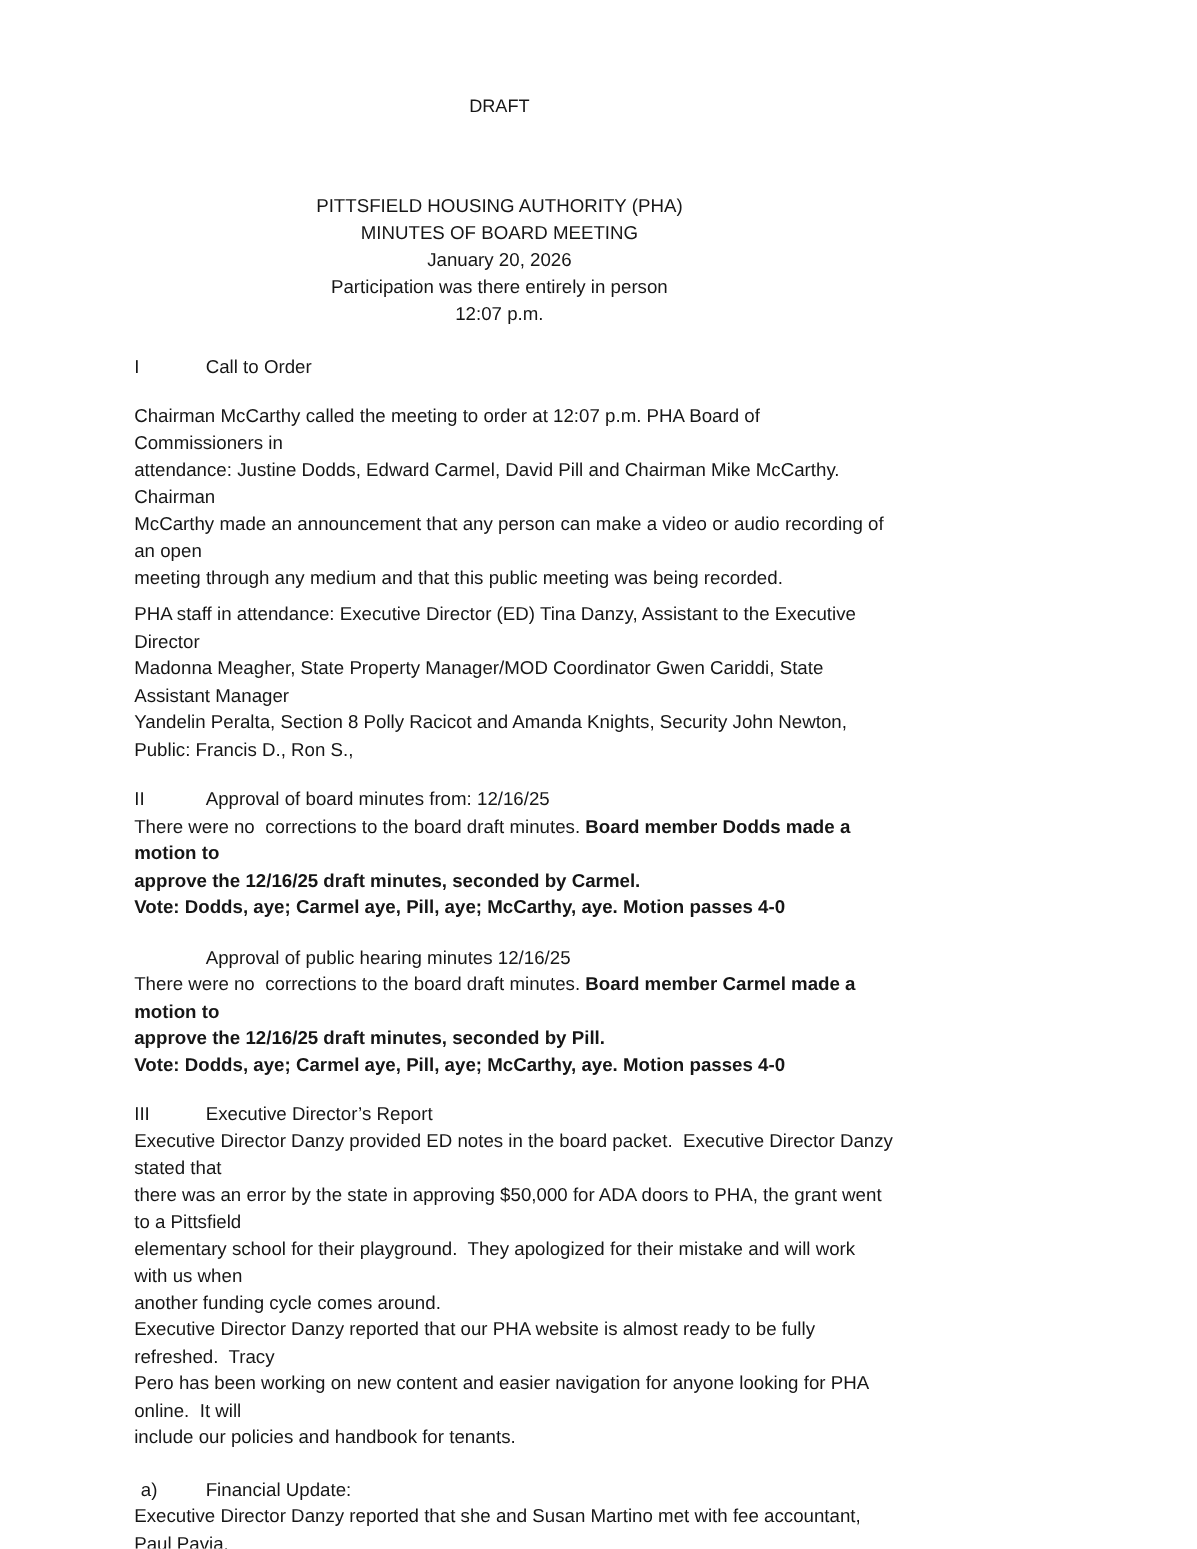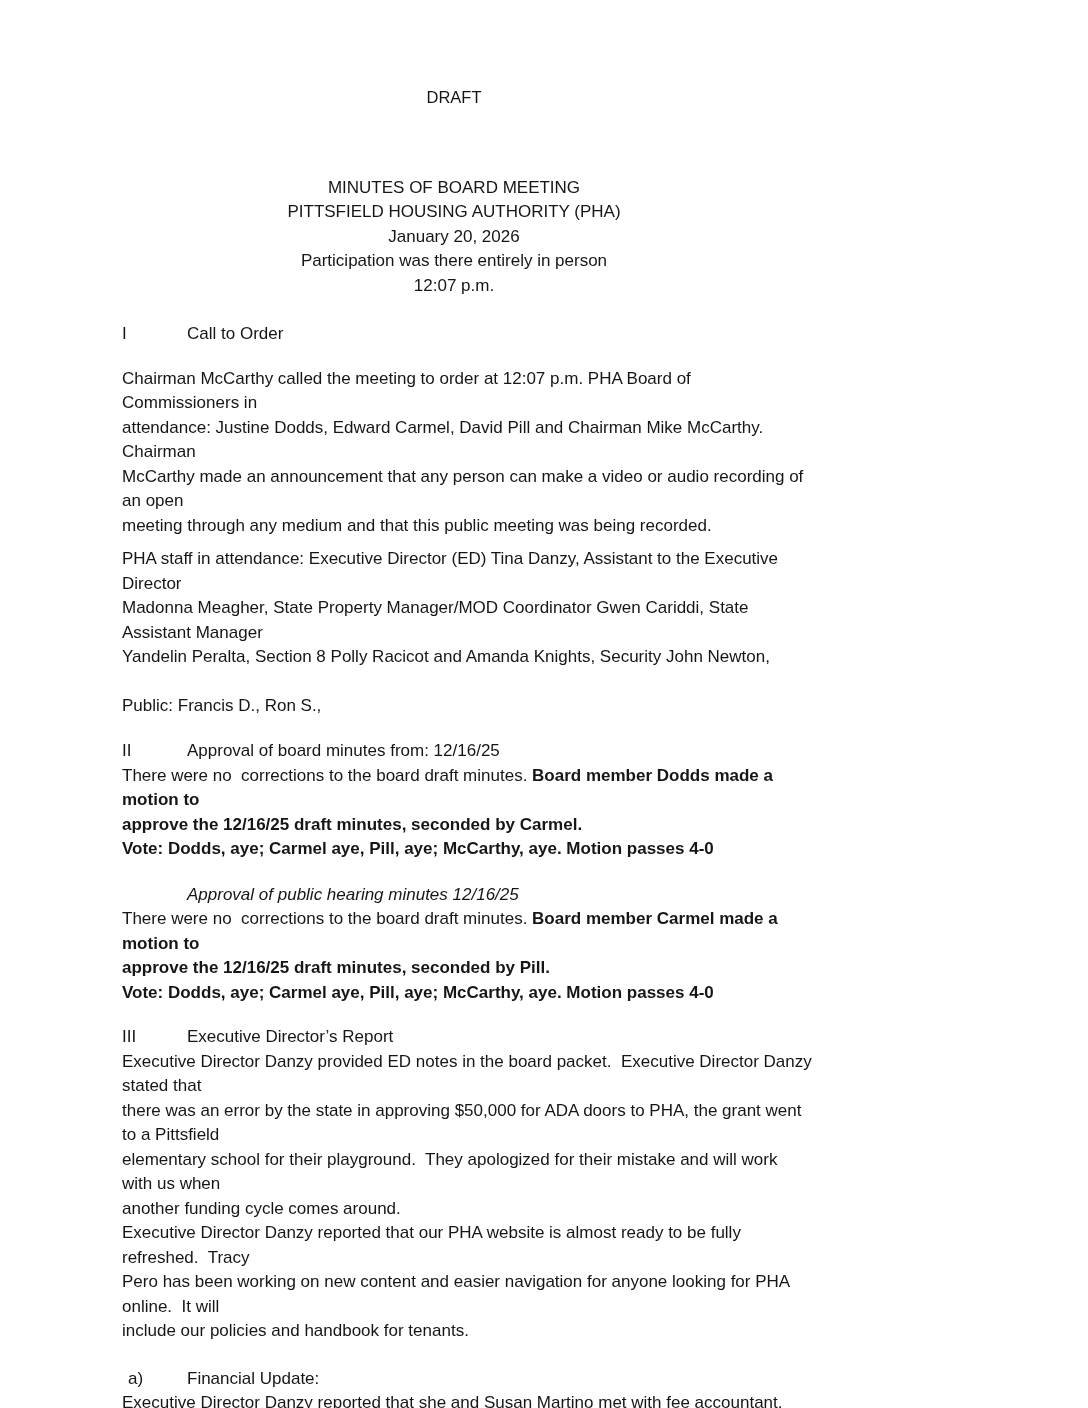--- a/index.html
+++ b/index.html
@@ -46,33 +46,32 @@
   .num-letter {
     display: inline-block;
     width: 59px;
     vertical-align: top;
   }
   .letter-row {
     padding-left: 6px;
   }
   .sub-indent {
     padding-left: 65px;
-    font-style: italic;
   }
   .para, .para-leaf, .seg {
     white-space: pre-wrap;
   }
   .b {
     font-weight: 700;
   }
   
   .mt-heading1   { margin-top: 24px; }  
   .mt-p1         { margin-top: 20px; }
   .mt-p2         { margin-top: 9px; }
-  .mt-p3         { margin-top: 24px; }
+  .mt-p3         { }
   .mt-heading2   { margin-top: 21px; }  
   .mt-ph-heading { margin-top: 21px; }
   .mt-heading3   { margin-top: 20px; }  
   .mt-p5         { }
   .mt-heading-a  { margin-top: 23px; }
   .mt-heading-b  { margin-top: 23px; }
   .pagenum {
     position: absolute;
     top: 1306px;
     left: 941px;
@@ -81,22 +80,22 @@
   }
 </style>
 </head>
 <body>
 
 <div class="page">
 
   <div class="draft center-full">DRAFT</div>
 
   <div class="title-block center-full">
+    <div class="tline">PITTSFIELD HOUSING AUTHORITY (PHA)</div>
     <div class="tline">MINUTES OF BOARD MEETING</div>
-    <div class="tline">PITTSFIELD HOUSING AUTHORITY (PHA)</div>
     <div class="tline">January 20, 2026</div>
     <div class="tline">Participation was there entirely in person</div>
     <div class="tline">12:07 p.m.</div>
   </div>
 
   <div class="heading mt-heading1"><span class="num">I</span><span class="seg">Call to Order</span></div>
 
   <div class="para mt-p1">Chairman McCarthy called the meeting to order at 12:07 p.m. PHA Board of Commissioners in
 attendance: Justine Dodds, Edward Carmel, David Pill and Chairman Mike McCarthy.  Chairman
 McCarthy made an announcement that any person can make a video or audio recording of an open

